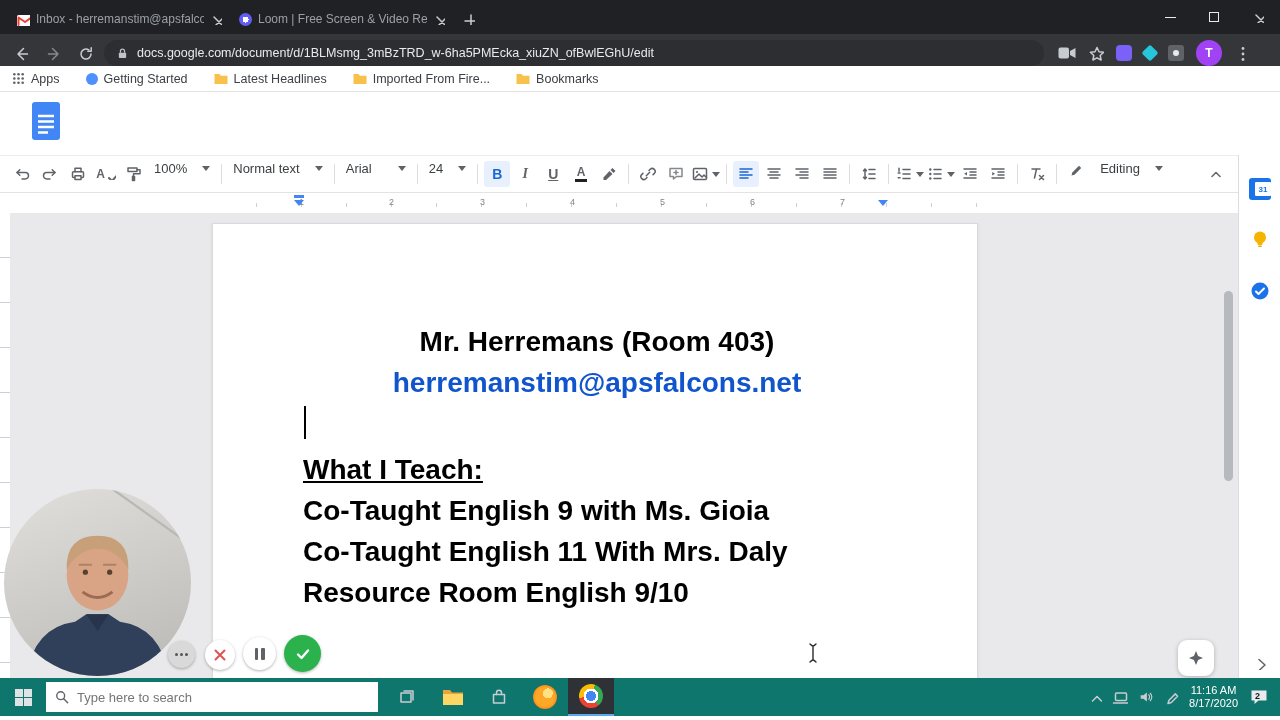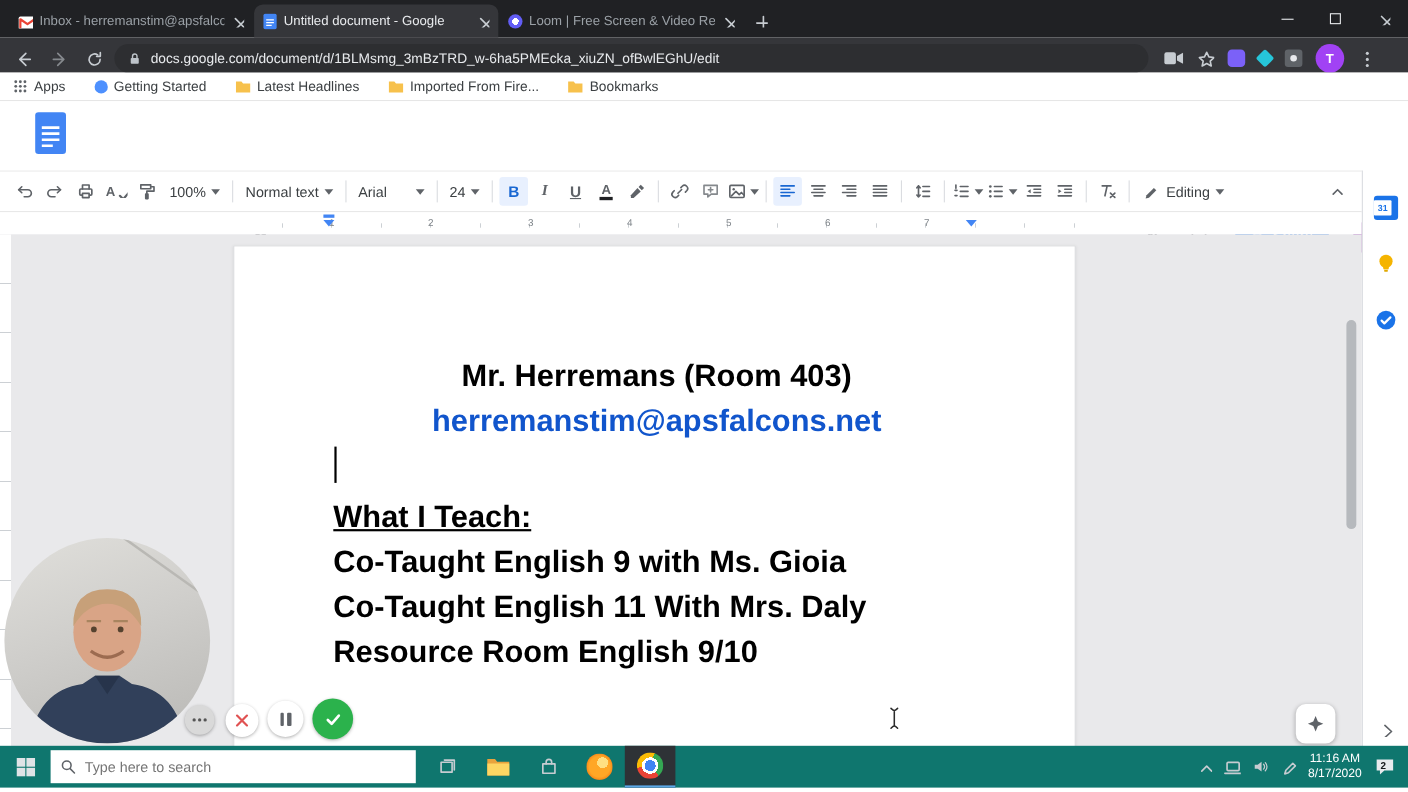--- a/index.html
+++ b/index.html
@@ -38,21 +38,21 @@
   .menu-item{font-size:14px;color:#202124;padding:2px 7px;border-radius:3px}
   #lastedit{font-size:13px;color:#5f6368;text-decoration:underline;margin-left:18px}
   #hdr-right{right:72px;top:104px;display:flex;align-items:center;gap:22px}
   #sharebtn{height:36px;border-radius:4px;background:#1a73e8;color:#fff;display:flex;align-items:center;gap:8px;padding:0 14px;font-size:14px}
   .avatar{border-radius:50%;background:#8e24aa;color:#fff;display:flex;align-items:center;justify-content:center;font-weight:bold}
 
   
   #toolbar{left:0;top:155px;width:1238px;height:38px;background:#fff;border-top:1px solid #ececec;border-bottom:1px solid #e3e3e3;display:flex;align-items:center;padding:0 8px}
   .tb-btn{height:26px;min-width:26px;display:flex;align-items:center;justify-content:center;border-radius:3px;margin:0 1px;color:#444}
   .tb-btn.active{background:#e8f0fe}
-  .tb-dd{height:26px;display:flex;align-items:center;border-radius:3px;padding:0 6px;font-size:13px;color:#3c4043;gap:2px}
+  .tb-dd{height:26px;display:flex;border-radius:3px;padding:0 6px;font-size:13px;color:#3c4043;gap:12px}
   .tb-divider{width:1px;height:20px;background:#dadce0;margin:0 5px}
   .caret-down{width:0;height:0;border:4px solid transparent;border-top:5px solid #5f6368;margin-top:5px;margin-left:3px}
   .glyph{font-size:14px;font-weight:bold;color:#5f6368;line-height:1}
   .glyph.blue{color:#1967d2}
 
   
   #ruler{left:0;top:193px;width:1238px;height:20px;background:#fff}
   .rnum{position:absolute;top:4px;font-size:9px;color:#80868b}
   .tri-down{position:absolute;width:0;height:0;border-left:5px solid transparent;border-right:5px solid transparent;border-top:6px solid #4285f4}
   .fli-bar{position:absolute;width:10px;height:3px;background:#4285f4}
@@ -104,30 +104,20 @@
       <svg class="si" style="width:14px;height:14px">
           <rect x="1" y="3" width="16" height="12" rx="1.5" fill="#fff" stroke="none"></rect>
           <path d="M2.5 13V5.5L9 10l6.5-4.5V13" stroke="#ea4335" stroke-width="2" fill="none"></path>
         </svg>
       <span class="ttl">Inbox - herremanstim@apsfalcon</span>
       <svg class="si light" style="width:12px;height:12px">
           <path d="M4 4l10 10M14 4L4 14"></path>
         </svg>
     </div>
     <div class="tab-divider"></div>
-    <div class="tab active">
-      <svg style="width:13px;height:15px" viewBox="0 0 13 15">
-          <rect x="0.5" y="0.5" width="12" height="14" rx="1.5" fill="#4285f4"></rect>
-          <path d="M3 6h7M3 8.5h7M3 11h5" stroke="#fff" stroke-width="1.2"></path>
-        </svg>
-      <span class="ttl">Untitled document - Google</span>
-      <svg class="si light" style="width:12px;height:12px">
-          <path d="M4 4l10 10M14 4L4 14"></path>
-        </svg>
-    </div>
     <div class="tab-divider"></div>
     <div class="tab">
       <span style="width:13px;height:13px;border-radius:50%;background:radial-gradient(circle,#fff 0 3px,#625df5 3px)"></span>
       <span class="ttl">Loom | Free Screen &amp; Video Rec</span>
       <svg class="si light" style="width:12px;height:12px">
           <path d="M4 4l10 10M14 4L4 14"></path>
         </svg>
     </div>
     <div class="newtab">
       <svg class="si light" style="width:13px;height:13px">
@@ -489,21 +479,21 @@
     <div id="scrollthumb" class="abs"></div>
     <div id="explorebtn" class="abs">
       <svg style="width:18px;height:18px" viewBox="0 0 18 18">
           <path d="M9 2l2.1 4.9L16 9l-4.9 2.1L9 16l-2.1-4.9L2 9l4.9-2.1z" fill="#5f6368"></path>
         </svg>
     </div>
   </div>
 
   <div id="sidepanel" class="abs">
     <div class="sp-icon" style="top:22px">
-      <span style="width:22px;height:22px;background:#1a73e8;border-radius:3px;display:flex;align-items:center;justify-content:flex-start">
+      <span style="width:22px;height:22px;background:#1a73e8;border-radius:3px;display:flex;align-items:center;justify-content:flex-end">
           <span style="width:16px;height:14px;background:#fff;border-radius:1px;display:flex;align-items:center;justify-content:center;font-size:8px;color:#1a73e8;font-weight:bold">31</span>
         </span>
     </div>
     <div class="sp-icon" style="top:72px">
       <svg style="width:20px;height:20px" viewBox="0 0 20 20">
           <circle cx="10" cy="8.5" r="6" fill="#f5b400"></circle>
           <rect x="7.5" y="13" width="5" height="3" rx="1" fill="#f5b400"></rect>
           <rect x="8.2" y="16.4" width="3.6" height="1.6" rx="0.8" fill="#e0a800"></rect>
         </svg>
     </div>

